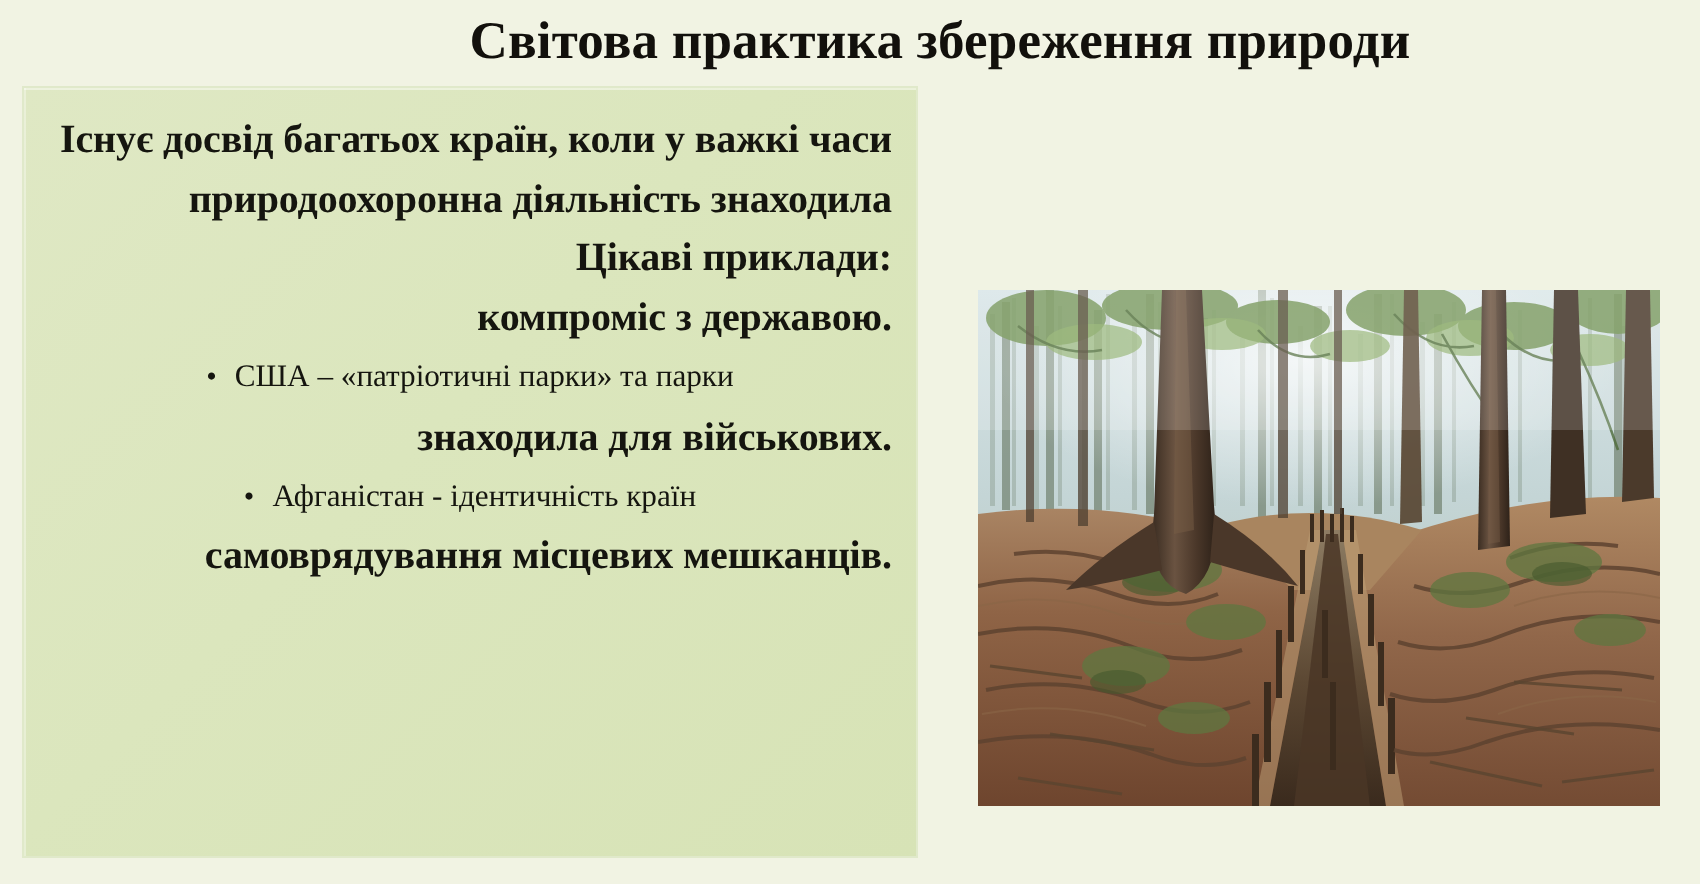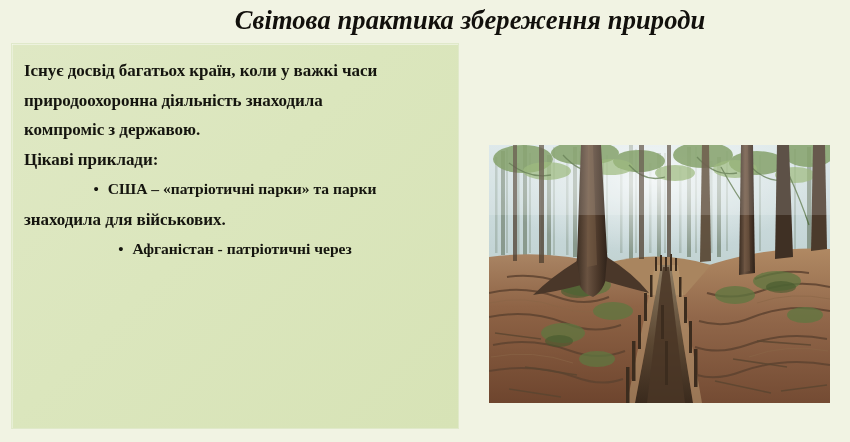--- a/index.html
+++ b/index.html
@@ -26,21 +26,20 @@
 
   
   .slide-title {
     position: absolute;
     left: 120px;
     top: 4px;
     width: 700px;
     text-align: center;
     font-family: "Liberation Serif", "DejaVu Serif", serif;
     font-weight: bold;
-    font-style: italic;
     font-size: 26.5px;
     line-height: 32px;
     color: #12100c;
     letter-spacing: 0.1px;
     white-space: nowrap;
   }
 
   
   .content-panel {
     position: absolute;
@@ -67,33 +66,33 @@
     top: 6px;
     width: 430px;
     height: 372px;
     box-sizing: border-box;
     padding: 6px 4px 0 4px;
   }
 
   .para {
     font-family: "Liberation Serif", "DejaVu Serif", serif;
     font-weight: bold;
-    font-size: 17px;
+    font-size: 20px;
     line-height: 29.5px;
     color: #15150f;
-    text-align: left;
+    text-align: right;
     margin: 0;
     letter-spacing: -0.05px;
   }
   .para.tight { line-height: 29px; }
 
   .bullet-line {
     position: relative;
     font-family: "Liberation Serif", "DejaVu Serif", serif;
-    font-weight: bold;
+    font-weight: normal;
     font-size: 15.6px;
     line-height: 29.5px;
     color: #15150f;
     text-align: center;
     margin: 0;
   }
   .bullet-dot {
     font-size: 15px;
     line-height: inherit;
     color: #15150f;
@@ -120,32 +119,33 @@
 
 <div class="slide" data-name="slide-root">
 
   <div class="slide-title" data-name="page-title">Світова практика збереження природи</div>
 
   <div class="content-panel" data-name="content-panel">
     <div class="panel-body" data-name="content-panel-body">
 
       <p class="para" data-name="intro-line-1">Існує досвід багатьох країн, коли у важкі часи</p>
       <p class="para" data-name="intro-line-2">природоохоронна діяльність знаходила</p>
+      <p class="para" data-name="examples-heading">Цікаві приклади:</p>
+
       <p class="para" data-name="intro-line-3">компроміс з державою.</p>
-
-      <p class="para" data-name="examples-heading">Цікаві приклади:</p>
 
       <p class="bullet-line" data-name="list-item">
         <span class="bullet-dot" data-name="bullet-icon">•</span><span data-name="list-item-label">США – «патріотичні парки» та парки</span>
       </p>
       <p class="para tight" data-name="list-item-continuation">знаходила для військових.</p>
 
       <p class="bullet-line" data-name="list-item">
-        <span class="bullet-dot" data-name="bullet-icon">•</span><span data-name="list-item-label">Афганістан -  патріотичні через</span>
+        <span class="bullet-dot" data-name="bullet-icon">•</span><span data-name="list-item-label">Афганістан -  ідентичність країн</span>
       </p>
+      <p class="para tight" data-name="list-item-continuation">самоврядування місцевих мешканців.</p>
 
 
     </div>
   </div>
 
   <div class="photo" data-name="forest-trench-photo">
     <svg width="341" height="258" viewBox="0 0 341 258" xmlns="http://www.w3.org/2000/svg" data-name="forest-trench-illustration">
       <defs>
         <linearGradient id="mistGrad" x1="0" y1="0" x2="0" y2="1">
           <stop offset="0%" stop-color="#d8e5e7"></stop>

